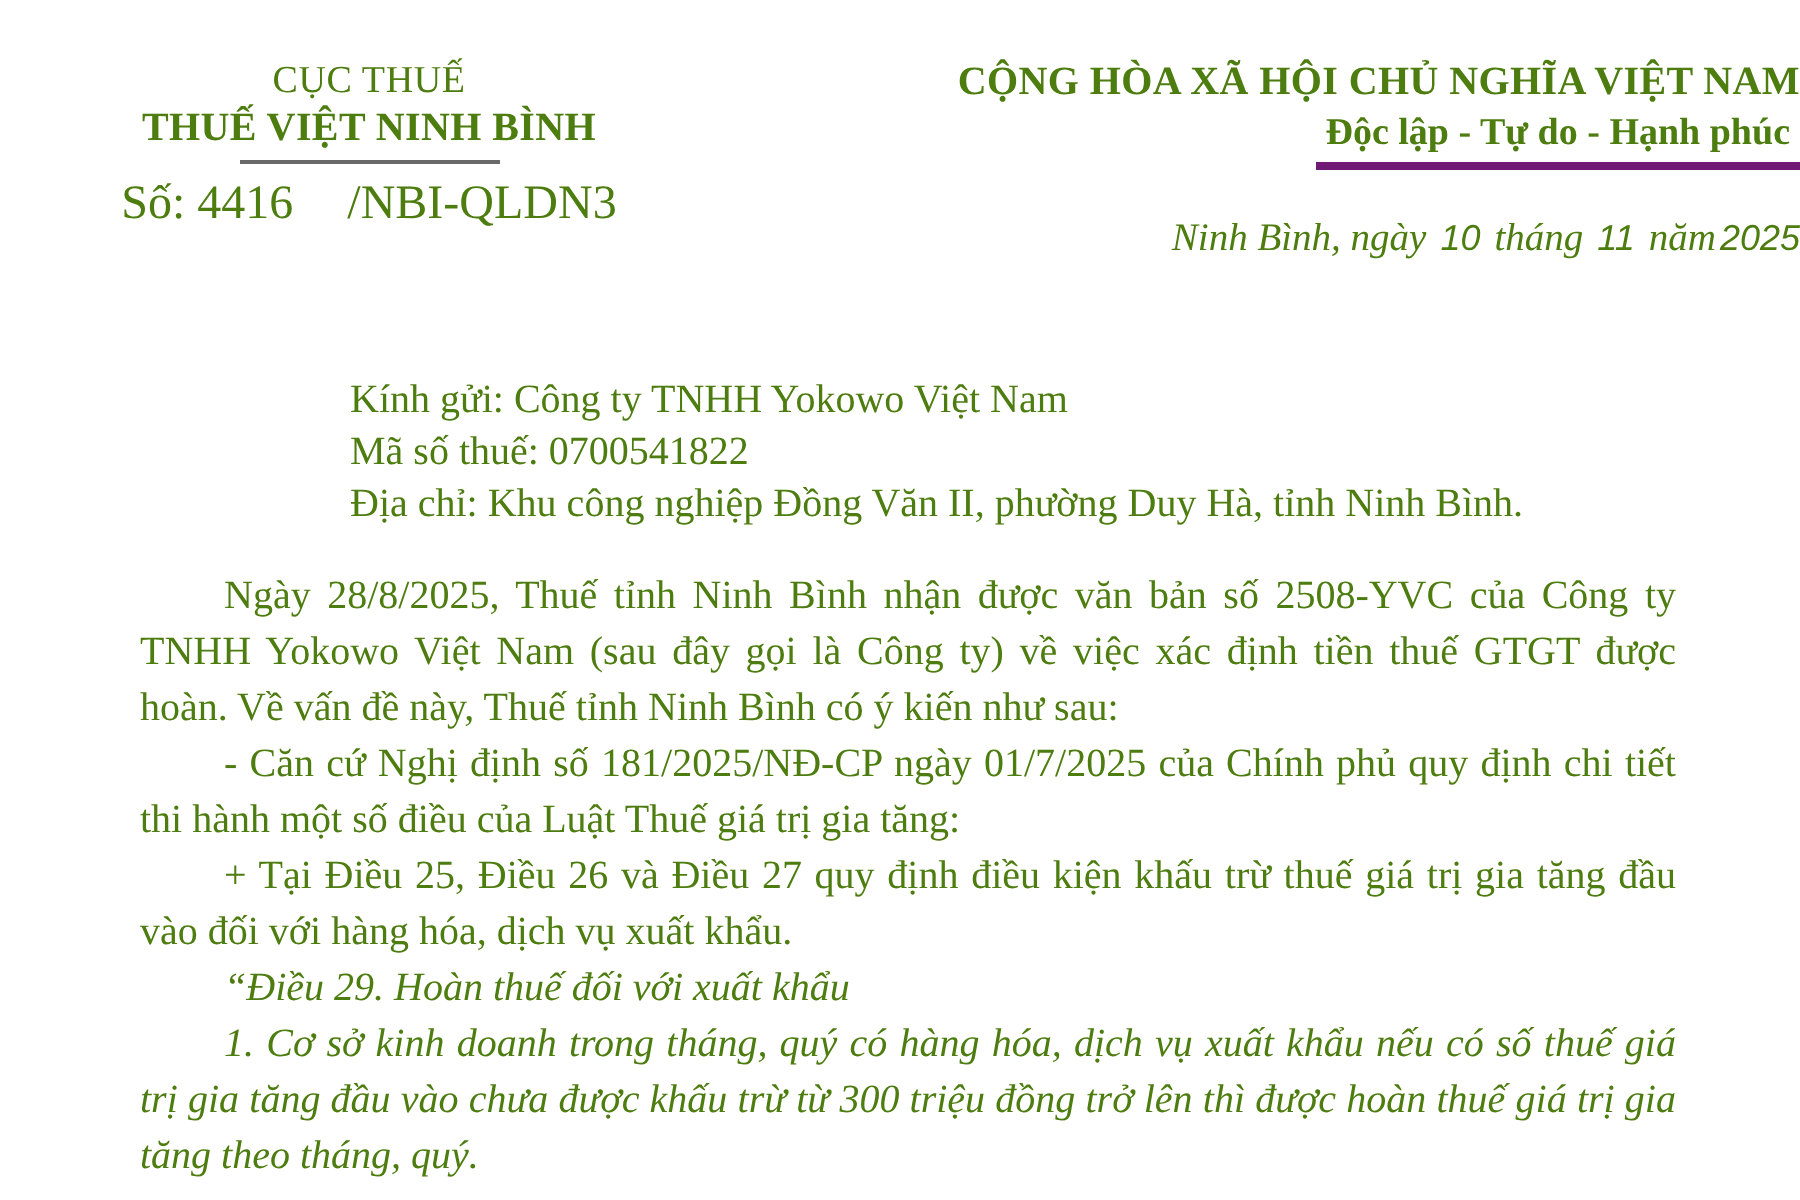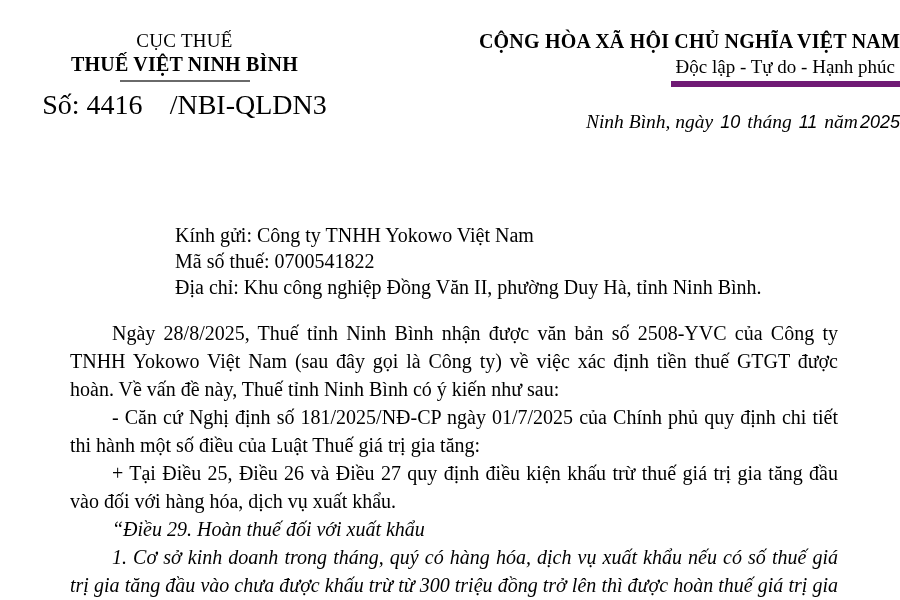--- a/index.html
+++ b/index.html
@@ -1,53 +1,53 @@
 <!DOCTYPE html>
 <html><head>
 <meta charset="utf-8">
 <style>
   html,body { margin:0; padding:0; background:#ffffff; }
   .page {
     position:relative;
     width:900px; height:600px;
     background:#ffffff;
     overflow:hidden;
-    color:#000000;
+    color:#4d7c0f;
     font-family:"Liberation Serif", serif;
   }
   
   .header { display:flex; padding-top:30px; }
   .h-left  { width:41%; text-align:center; }
   .h-right { width:59%; text-align:right; }
 
   .org-parent { font-size:19px; letter-spacing:0.3px; }
   .org-name   { font-size:20px; font-weight:bold; margin-top:1px; letter-spacing:0.2px; }
   .org-rule   { width:130px; height:2px; background:#6a6a6a; margin:4px auto 7px auto; }
-  .doc-number { font-size:28px; }
+  .doc-number { font-size:24px; }
   .doc-number .num-gap { display:inline-block; width:27px; }
   .subject    { font-size:15.5px; margin-top:2px; }
 
   .national-title { font-size:20px; font-weight:bold; letter-spacing:0.2px; }
   .motto {
     display:inline-block;
-    font-size:19px; font-weight:normal;
-    border-bottom:6px solid #701a75;
+    font-size:19px; font-weight:bold;
+    border-bottom:4px solid #701a75;
     padding:0 5px 3px 5px;
     margin-top:3px;
   }
   .date-line { margin-top:24px; font-style:italic; font-size:19.5px; }
   .date-num {
     font-family:"Liberation Sans", sans-serif;
     font-size:18px; font-style:italic;
     margin:12px 7px;
   }
   .date-num.year { margin:0 0 0 2px; }
 
   
-  .recipient { margin:89px 0 0 175px; font-size:20px; line-height:26px; }
+  .recipient { margin:56px 0 0 175px; font-size:20px; line-height:26px; }
   .recipient div { white-space:nowrap; }
 
   
   .body-text {
     margin:19px 62px 0 70px;
     font-size:20px;
     line-height:28px;
     text-align:justify;
   }
   .body-text p { margin:0; text-indent:42px; }

